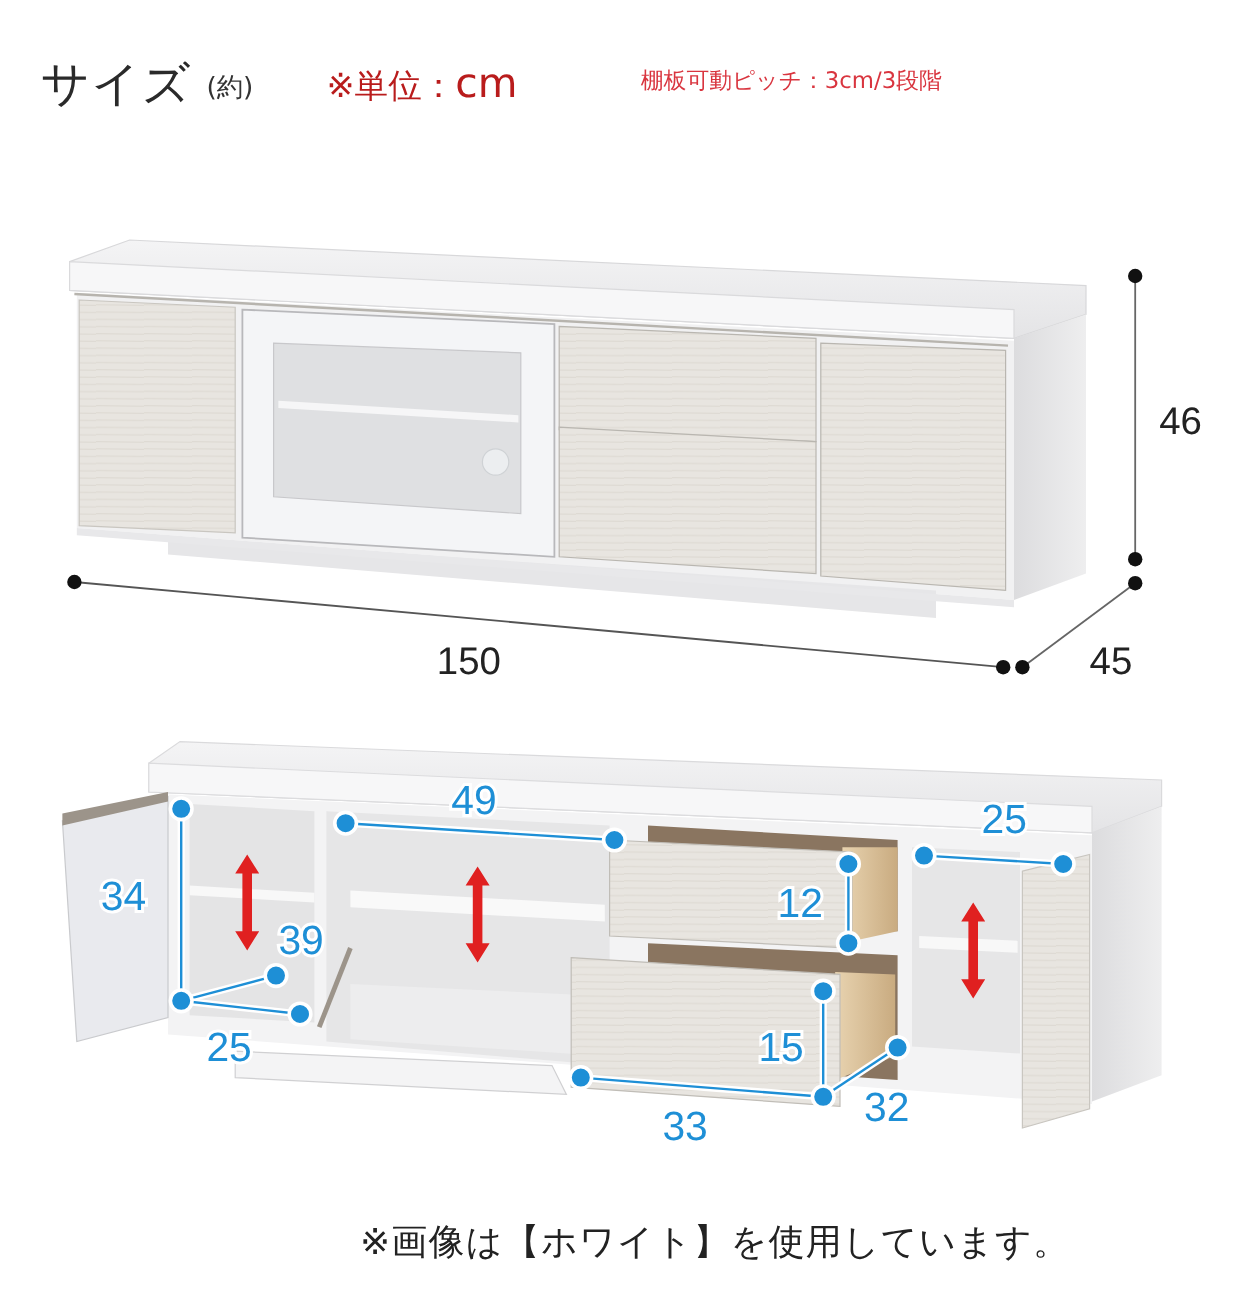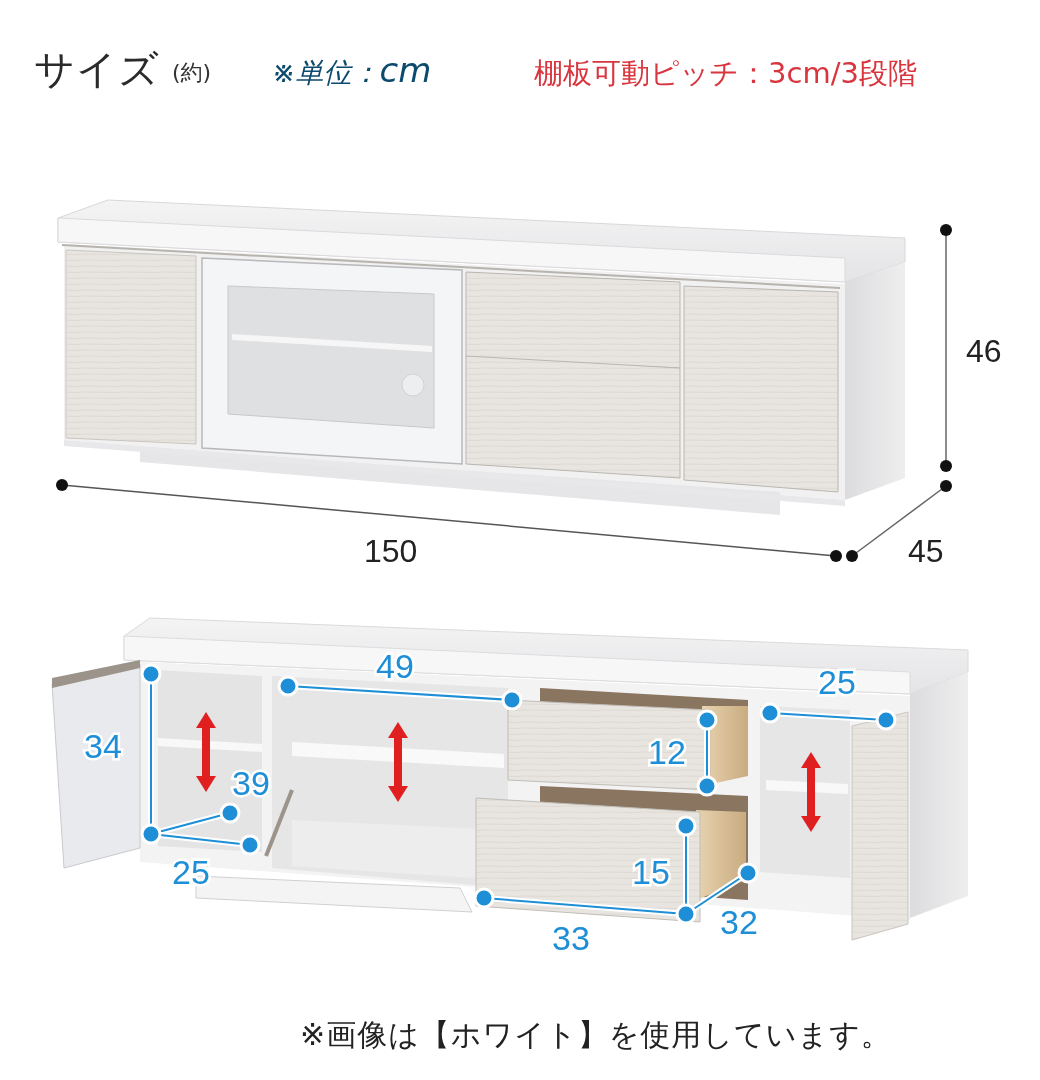--- a/index.html
+++ b/index.html
@@ -1,22 +1,22 @@
 <!DOCTYPE html>
 <html><head>
   <meta charset="utf-8">
   <style>
     html, body { margin: 0; padding: 0; background: #ffffff; }
     body { width: 1040px; height: 1080px; position: relative; overflow: hidden; font-family: "DejaVu Sans", "Liberation Sans", sans-serif; }
     .header { position: absolute; left: 0; top: 0; width: 1036px; height: 110px; }
     .title { position: absolute; left: 34px; top: 42px; font-size: 40px; color: #2a2a2a; letter-spacing: 1px; }
     .title-note { position: absolute; left: 172px; top: 58px; font-size: 22px; color: #333; }
-    .unit { position: absolute; left: 272px; top: 50px; font-size: 28px; color: #0c4a6e; font-style: italic; }
+    .unit { position: absolute; left: 272px; top: 50px; font-size: 28px; color: #b91c1c; }
     .unit .cm { font-size: 34px; }
-    .pitch { position: absolute; left: 534px; top: 54px; font-size: 29px; color: #d9353f; }
+    .pitch { position: absolute; left: 534px; top: 54px; font-size: 19px; color: #d9353f; }
     svg.scene { position: absolute; left: 0; top: 0; }
     .dim-black { font-family: "Liberation Sans", sans-serif; font-size: 32px; fill: #222; }
     .dim-blue { font-family: "Liberation Sans", sans-serif; font-size: 34px; fill: #1e8fd6; stroke: #ffffff; stroke-width: 5px; paint-order: stroke; }
     .footer { position: absolute; left: 300px; top: 1003px; font-size: 30px; color: #222; letter-spacing: 1px; margin-top: 12px; }
   </style>
 </head>
 <body>
 
 <div class="header">
   <span class="title">サイズ</span>

